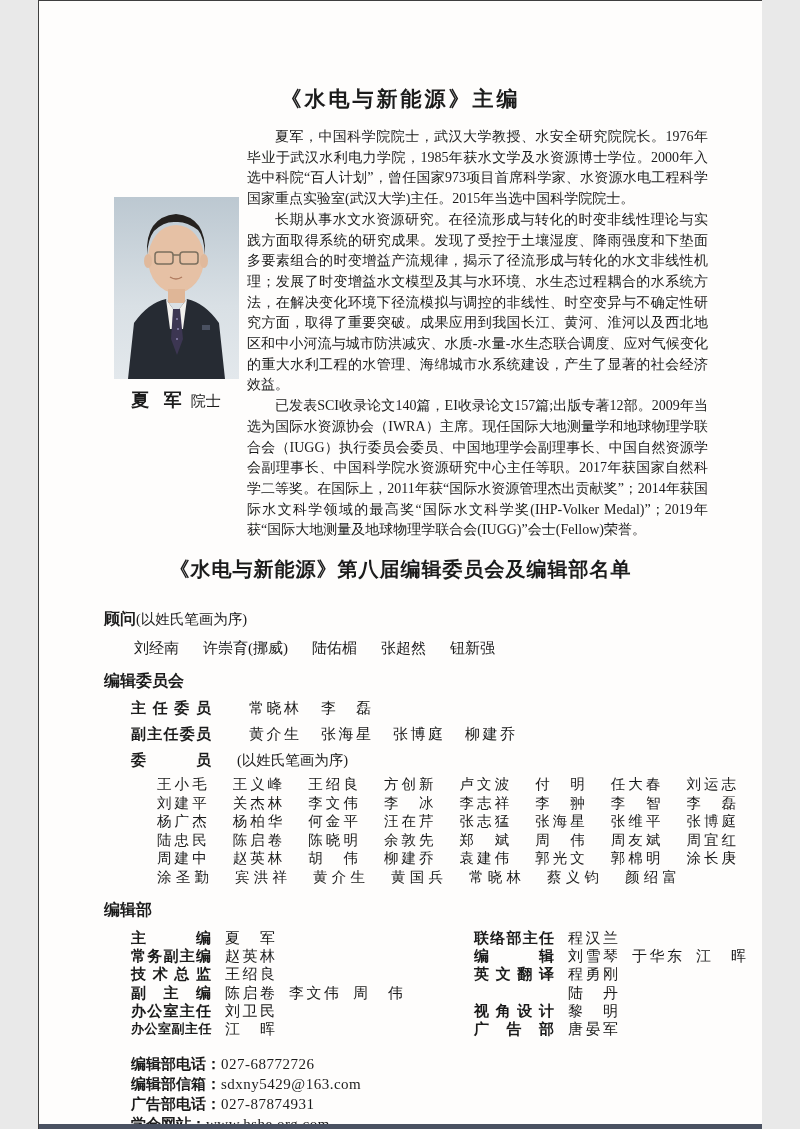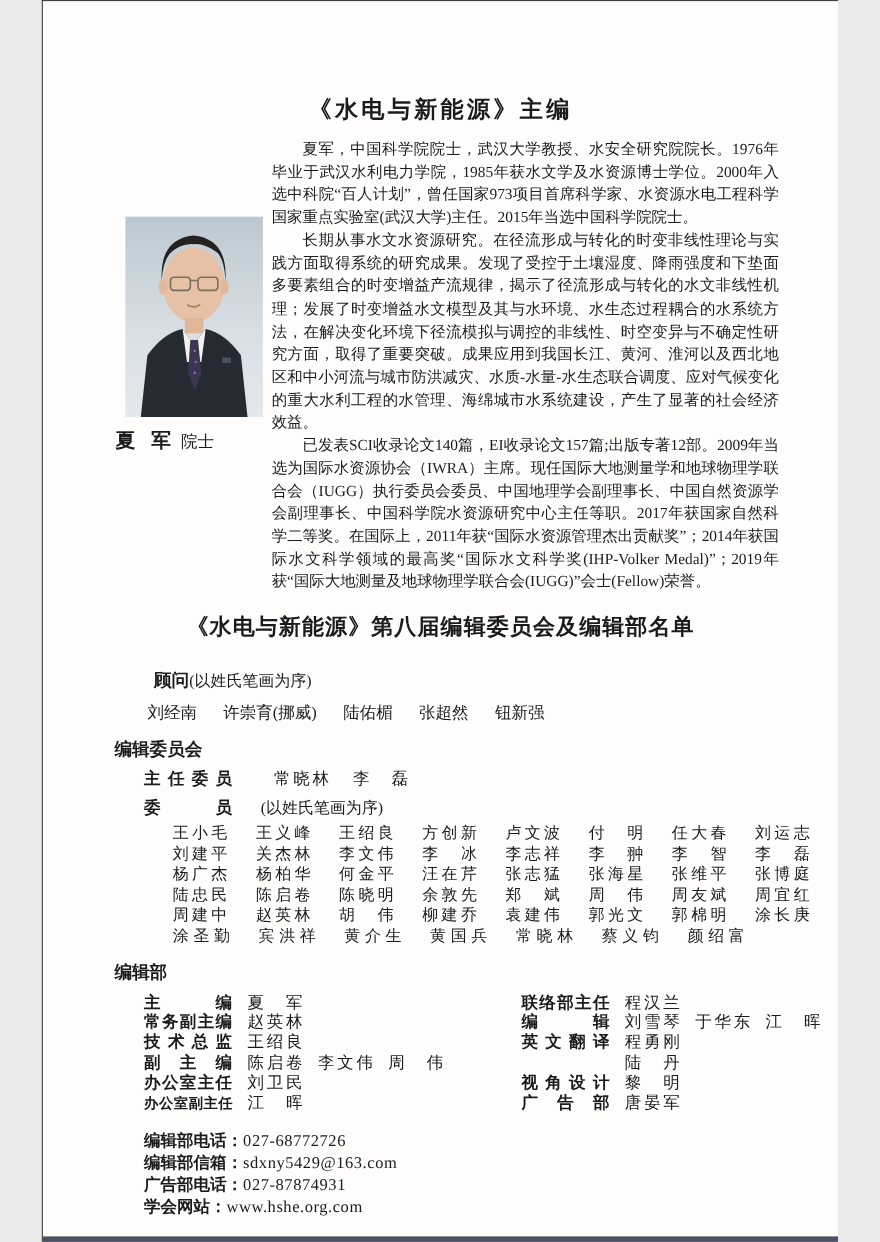--- a/index.html
+++ b/index.html
@@ -17,41 +17,41 @@
   }
   .title1 {
     margin-top:84px;
     text-align:center;
     font-family:"Liberation Sans", sans-serif;
     font-weight:bold;
     font-size:21px;
     letter-spacing:3px;
   }
   .bio-section { display:flex; margin:14px 54px 0 66px; }
-  .photo-col { flex:none; width:142px; padding-top:70px; }
+  .photo-col { flex:none; width:142px; padding-top:70px; text-align:center; }
   .photo {
     width:125px; height:182px; margin:0 auto;
     background:linear-gradient(180deg,#bcc8d1 0%,#d9e0e5 60%,#e3e8ec 100%);
     overflow:hidden;
   }
   .caption { margin-top:9px; white-space:nowrap; }
   .caption-name { font-weight:bold; font-size:18px; letter-spacing:5px; }
   .caption-title { font-size:15px; margin-left:4px; }
   .bio-col { flex:1; font-size:14px; line-height:20.7px; text-align:justify; }
   .bio-col p { margin:0; text-indent:2em; }
   .title2 {
     margin-top:15px;
     text-align:center;
     font-family:"Liberation Sans", sans-serif;
     font-weight:bold;
     font-size:20px;
     letter-spacing:1px;
   }
   .adv-label-line { margin:26px 65px 0 65px; font-size:15px; }
-  .adv-label { font-family:"Liberation Sans", sans-serif; font-weight:bold; font-size:16px;margin-left:36px; }
+  .adv-label { font-family:"Liberation Sans", sans-serif; font-weight:bold; font-size:16px; }
   .adv-note { font-size:14.5px; }
   .adv-names { margin:9px 65px 0 95px; font-size:15px; }
   .adv-name { margin-right:24px; }
   .cmt-header, .office-header {
     margin:13px 65px 0 65px;
     font-family:"Liberation Sans", sans-serif;
     font-weight:bold;
     font-size:16px;
   }
   .cmt-row { display:flex; margin:7px 0 0 92px; font-size:15px;gap:24px; }
@@ -128,20 +128,24 @@
   </div>
   <div class="adv-names" id="advisor-names"><span class="adv-name">刘经南</span><span class="adv-name">许崇育(挪威)</span><span class="adv-name">陆佑楣</span><span class="adv-name">张超然</span><span class="adv-name">钮新强</span></div>
 
   <div class="cmt-header">编辑委员会</div>
 
   <div class="cmt-row">
     <span class="role">主任委员</span>
     <span id="chair-names"><span class="name3">常晓林</span><span class="name3">李磊</span></span>
   </div>
   <div class="cmt-row">
+    <span class="role">副主任委员</span>
+    <span id="vice-chair-names"><span class="name3">黄介生</span><span class="name3">张海星</span><span class="name3">张博庭</span><span class="name3">柳建乔</span></span>
+  </div>
+  <div class="cmt-row">
     <span class="role" style="margin-right:0;">委员</span>
     <span class="members-note">(以姓氏笔画为序)</span>
   </div>
 
   <div class="member-grid" id="member-grid">
       <div class="member-row">
         <span class="name3">王小毛</span>
         <span class="name3">王义峰</span>
         <span class="name3">王绍良</span>
         <span class="name3">方创新</span>

